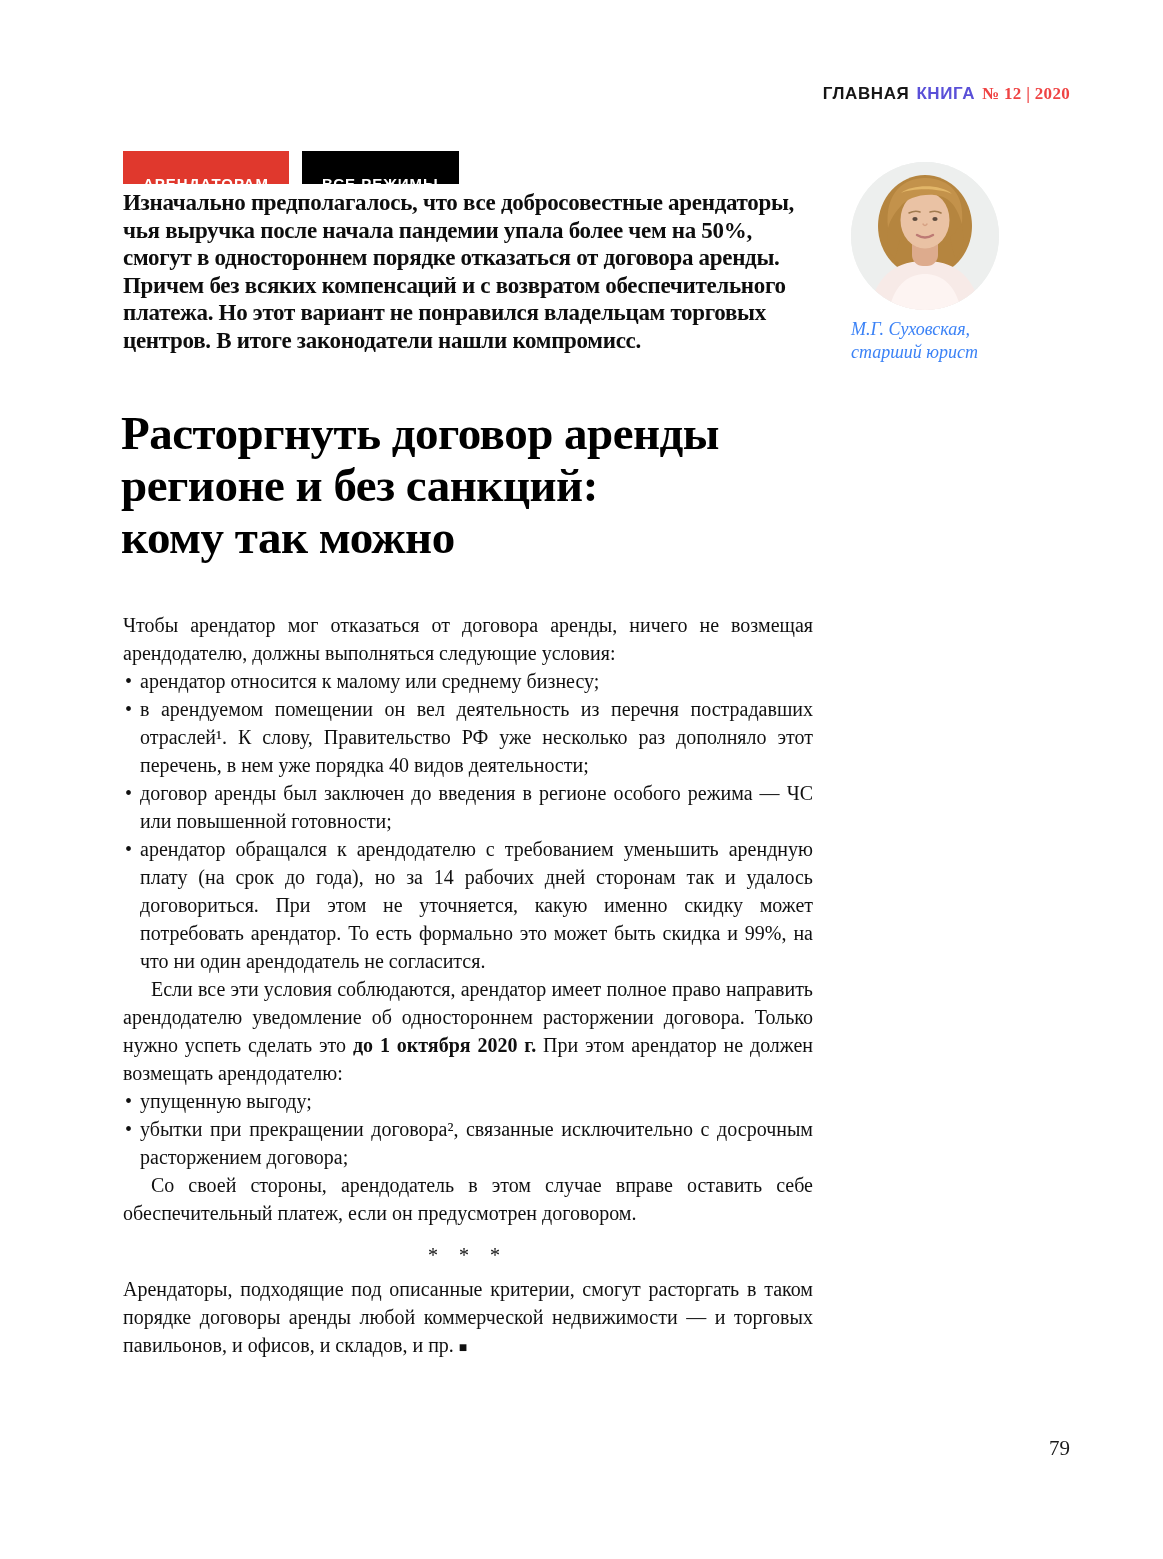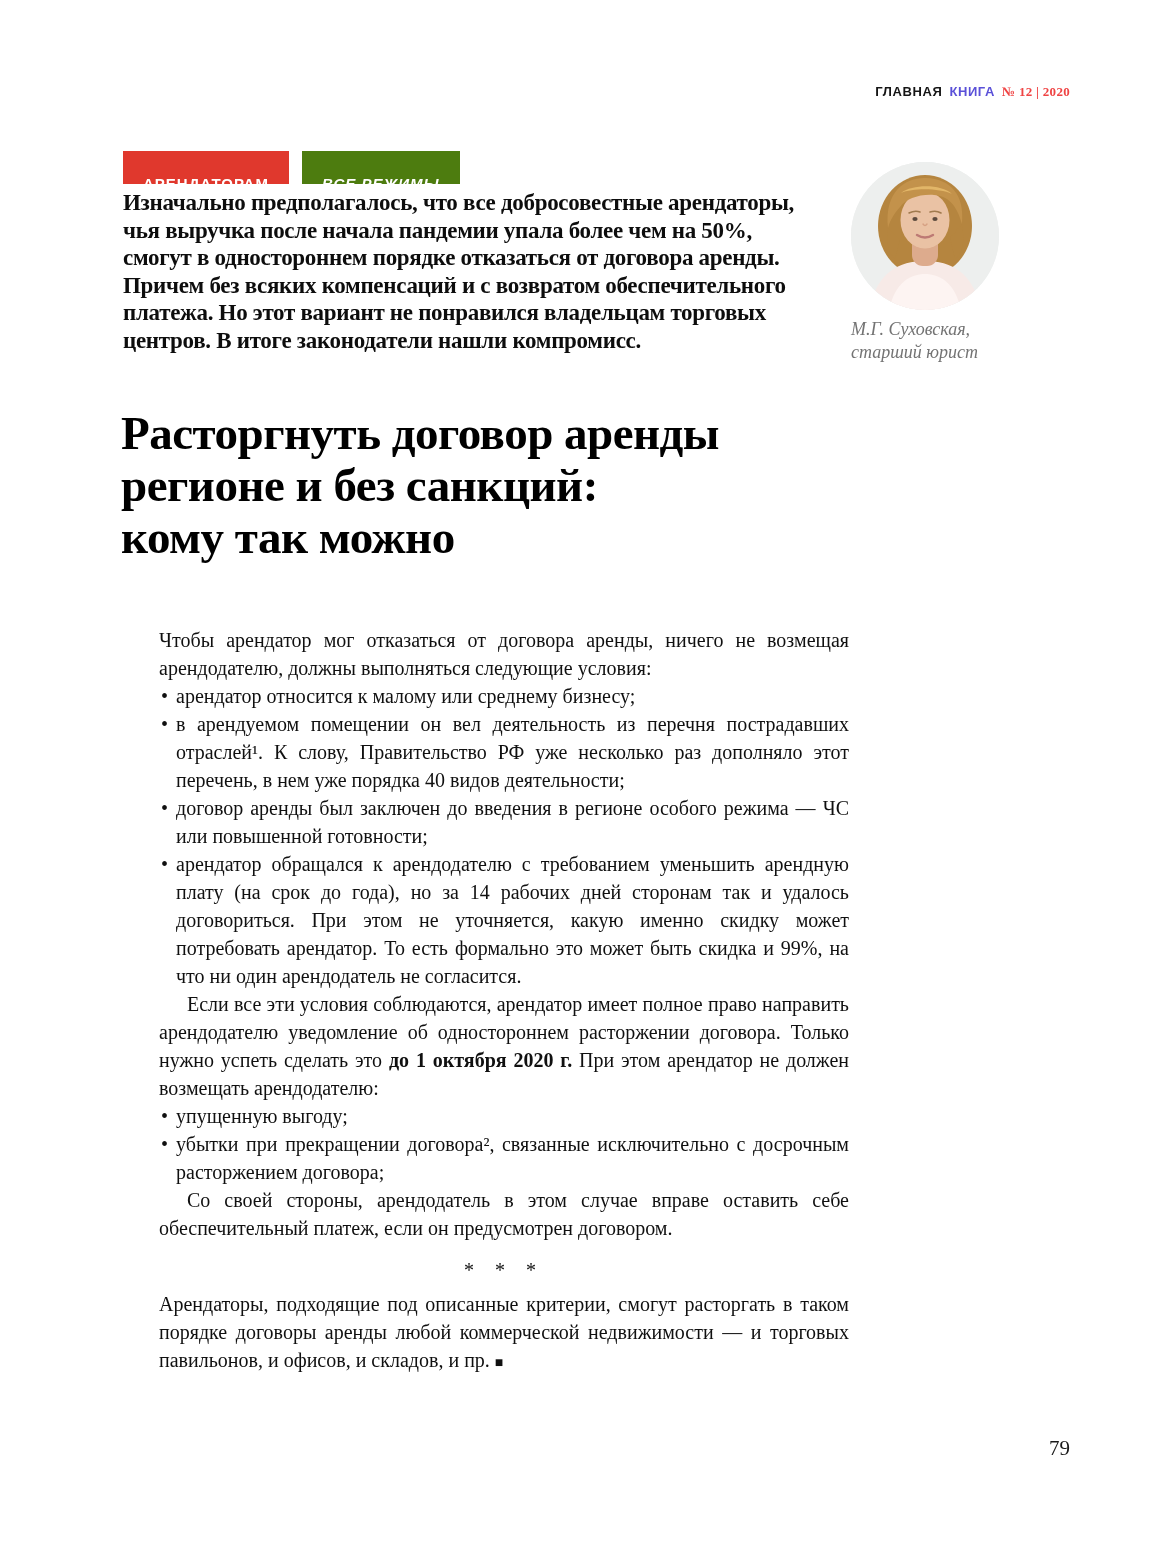--- a/index.html
+++ b/index.html
@@ -11,21 +11,21 @@
     background:#ffffff;
     font-family:"Liberation Serif","DejaVu Serif",serif;
     color:#111;
     overflow:hidden;
   }
 
   
   .masthead {
     position:absolute; top:84px; right:93px;
     display:flex; align-items:baseline; gap:7px;
-    font-weight:bold; font-size:13px; white-space:nowrap;
+    font-weight:bold; font-size:17px; white-space:nowrap;
   }
   .brand-black, .brand-accent {
     font-family:"Liberation Sans","DejaVu Sans",sans-serif;
     letter-spacing:0.6px;
   }
   .brand-black { color:#151515; }
   .issue { font-family:"Liberation Serif",serif; color:#ef4444; letter-spacing:0.3px; }
 
   
   .tags { position:absolute; left:123px; top:151px; display:flex; gap:13px; }
@@ -43,34 +43,34 @@
   }
 
   
   .author { position:absolute; left:851px; top:162px; width:235px; }
   .photo {
     width:148px; height:148px; border-radius:50%; overflow:hidden;
     background:#edefee;
   }
   .photo svg { display:block; }
   .author figcaption {
-    margin-top:8px; font-style:italic; font-size:18px; line-height:23px; color:#737373;
+    margin-top:8px; font-style:italic; font-size:18px; line-height:23px; color:#3b82f6;
   }
 
   
   .title {
     position:absolute; left:121px; top:407px; width:790px;
     font-weight:bold; font-size:47px; line-height:52px;
     letter-spacing:-0.5px; color:#000;
   }
 
   
   .main-col {
-    position:absolute; left:123px; top:626px; width:690px;
-    font-size:20px; line-height:28px; text-align:justify; color:#101010;margin-left:36px;
+    position:absolute; left:123px; top:611px; width:690px;
+    font-size:20px; line-height:28px; text-align:justify; color:#101010;
   }
   .main-col p { margin:0; }
   ul.bullets { list-style:none; margin:0; padding:0 0 0 17px; }
   ul.bullets li { position:relative; }
   ul.bullets li::before { content:"\2022"; position:absolute; left:-15px; top:0; }
   .indent { text-indent:28px; }
   .separator {
     text-align:center; text-indent:0; letter-spacing:8px;
     margin:14px 0 6px 0; font-size:20px;
   }
@@ -95,21 +95,21 @@
 <div class="page">
 
   <header class="masthead">
     <span class="brand-black">ГЛАВНАЯ</span>
     <span class="brand-accent" style="color: rgb(90, 80, 216);">КНИГА</span>
     <span class="issue">№ 12 | 2020</span>
   </header>
 
   <div class="tags">
     <span class="tag" style="background: rgb(224, 56, 45);">АРЕНДАТОРАМ</span>
-    <span class="tag" style="background: #4d7c0f; font-style: italic;">ВСЕ РЕЖИМЫ</span>
+    <span class="tag" style="background: #000000;">ВСЕ РЕЖИМЫ</span>
   </div>
 
   <p class="intro">Изначально предполагалось, что все добросовестные арендаторы, чья выручка после начала пандемии упала более чем на 50%, смогут в одностороннем порядке отказаться от договора аренды. Причем без всяких компенсаций и с возвратом обеспечительного платежа. Но этот вариант не понравился владельцам торговых центров. В итоге законодатели нашли компромисс.</p>
 
   <figure class="author">
     <div class="photo">
       <svg width="148" height="148" viewBox="0 0 148 148">
         <rect width="148" height="148" fill="#edefee"></rect>
         <ellipse cx="74" cy="64" rx="47" ry="51" fill="#b5853f"></ellipse>
         <path d="M18 148 C26 110 48 99 74 99 C100 99 122 110 130 148 Z" fill="#f7eae7"></path>

